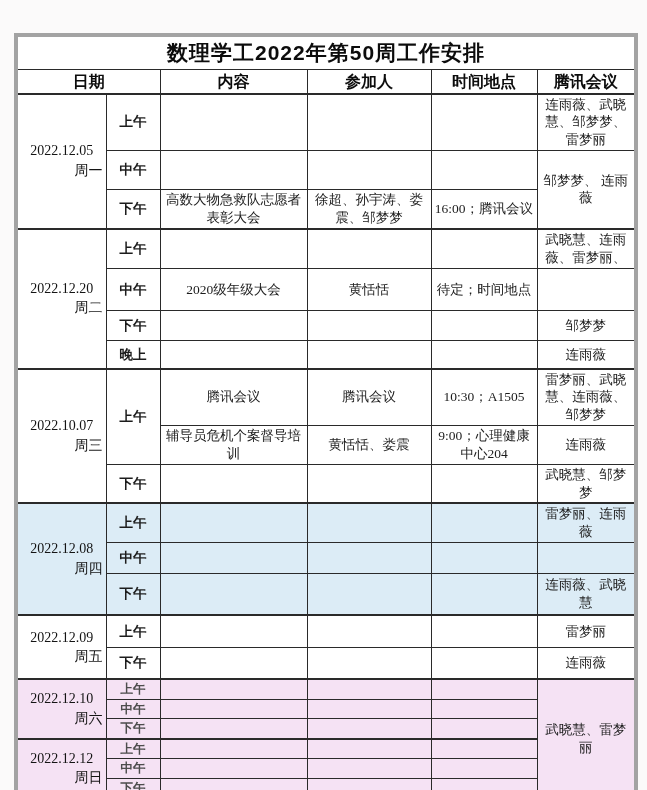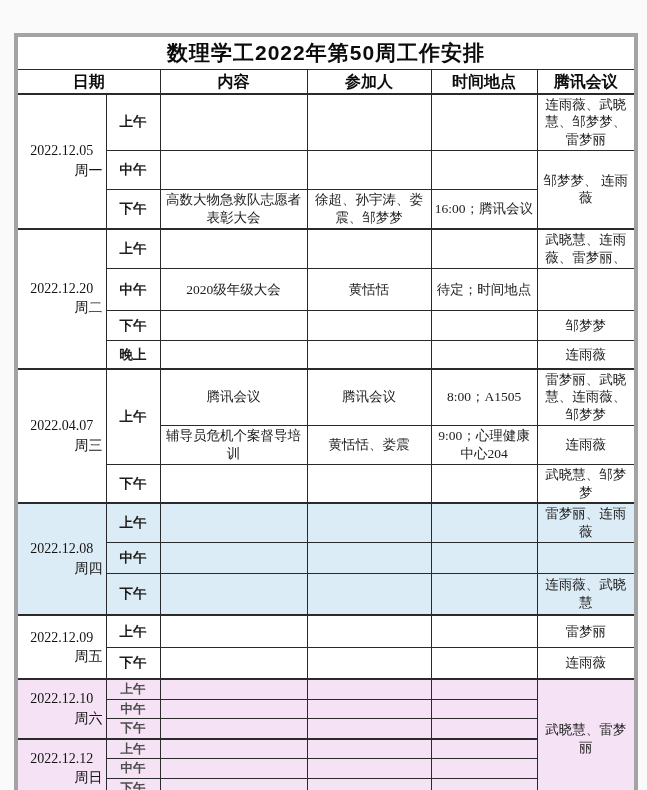--- a/index.html
+++ b/index.html
@@ -125,27 +125,27 @@
   <tr style="height:28px">
     <td class="period">晚上</td>
     <td></td>
     <td></td>
     <td></td>
     <td>连雨薇</td>
   </tr>
 
   <tr class="ws" style="height:53px">
     <td class="date" rowspan="3">
-      <div class="d1">2022.04.07</div>
+      <div class="d1">2022.10.07</div>
       <div class="d2">周三</div>
     </td>
     <td class="period" rowspan="2">上午</td>
     <td>腾讯会议</td>
     <td>腾讯会议</td>
-    <td>8:00；A1505</td>
+    <td>10:30；A1505</td>
     <td>雷梦丽、武晓慧、连雨薇、邹梦梦</td>
   </tr>
   <tr style="height:36px">
     <td>辅导员危机个案督导培训</td>
     <td>黄恬恬、娄震</td>
     <td>9:00；心理健康中心204</td>
     <td>连雨薇</td>
   </tr>
   <tr style="height:36px">
     <td class="period">下午</td>

